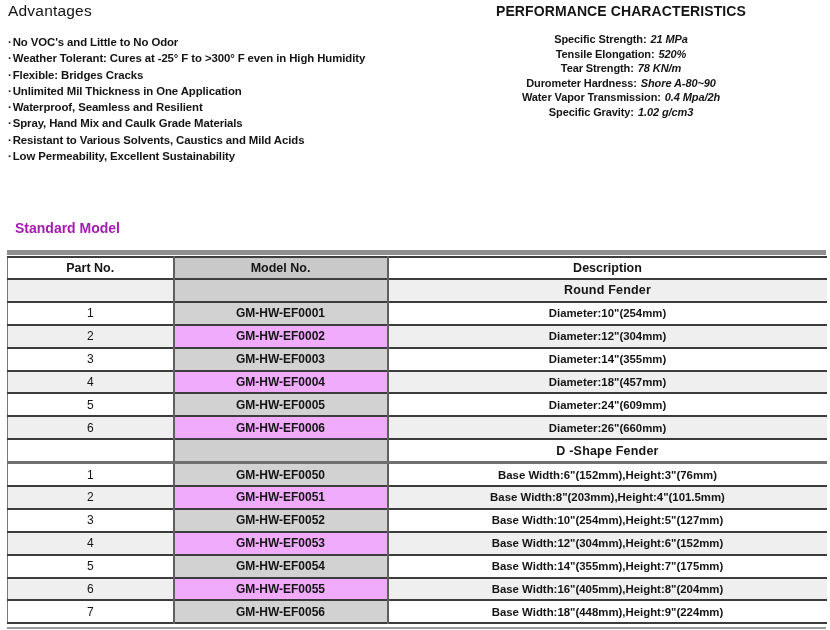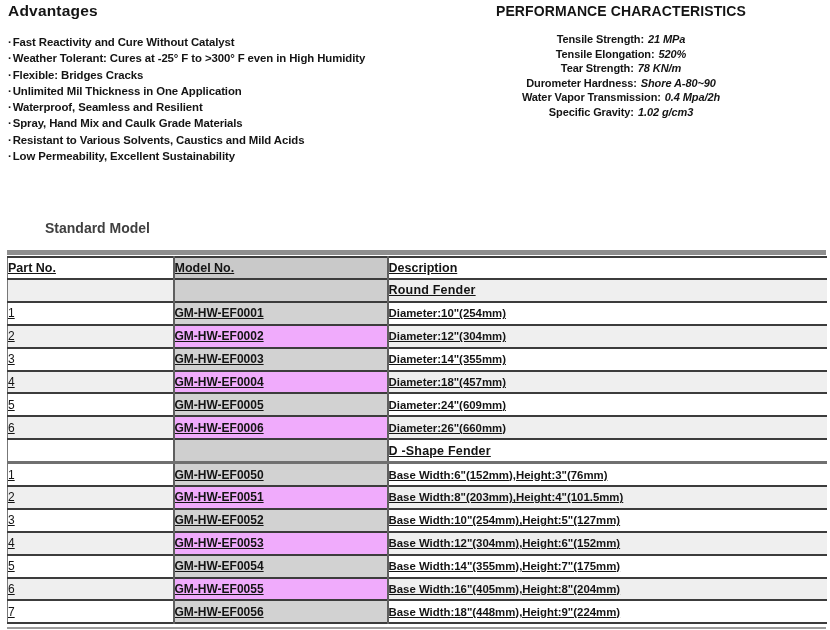--- a/index.html
+++ b/index.html
@@ -5,21 +5,21 @@
   html,body{margin:0;padding:0;}
   body{
     width:830px;height:630px;background:#ffffff;overflow:hidden;position:relative;
     font-family:"Liberation Sans","DejaVu Sans",sans-serif;color:#141414;
     -webkit-font-smoothing:antialiased;
   }
   .page{position:absolute;inset:0;}
 
   
   .advantages{position:absolute;left:8px;top:2px;width:400px;}
-  .advantages h1{margin:0;font-size:15.5px;font-weight:bold;letter-spacing:.2px;}
+  .advantages h1{margin:0;font-size:15.5px;font-weight:normal;letter-spacing:.2px;}
   .adv-list{list-style:none;margin:14px 0 0 0;padding:0;}
   .adv-list li{font-size:11.4px;line-height:16.3px;white-space:nowrap;font-weight:bold;letter-spacing:-0.1px;}
   .adv-list .bullet{margin-right:1px;}
 
   
   .performance{position:absolute;left:420px;top:3px;width:402px;text-align:center;}
   .performance h2{margin:0;font-size:14px;font-weight:bold;letter-spacing:.1px;}
   .spec-list{margin-top:13px;}
   .spec-line{font-size:11px;line-height:14.6px;white-space:nowrap;font-weight:bold;letter-spacing:-0.1px;}
   .spec-line .value{font-style:italic;margin-left:4px;}
@@ -28,21 +28,21 @@
   .standard-model{position:absolute;left:15px;top:220px;margin:0;font-size:14px;font-weight:bold;}
 
   
   .table-wrap{position:absolute;left:7px;top:250px;width:819px;}
   .top-bar{height:5px;background:#8f8f8f;margin-bottom:1px;}
   .bottom-bar{height:2px;background:#9c9c9c;margin-top:3px;}
   table{border-collapse:collapse;width:100%;table-layout:fixed;
         border-top:2px solid #3c3c3c;border-left:1px solid #777;}
   tr{border-top:2px solid #3c3c3c;}
   tr:last-child{border-bottom:2px solid #3c3c3c;}
-  th,td{padding:0;text-align:left;vertical-align:middle;overflow:hidden;white-space:nowrap;text-decoration:underline;}
+  th,td{padding:0;text-align:center;vertical-align:middle;overflow:hidden;white-space:nowrap;}
   th{height:20px;font-size:12.5px;font-weight:bold;background:#ffffff;}
   td{height:20.9px;font-size:11.5px;}
   .c-model{border-left:2px solid #5f5f5f;border-right:2px solid #5f5f5f;}
   th.c-model{background:#c9c9c9;}
   td.c-part{font-size:12px;font-weight:normal;}
   td.c-model{font-weight:bold;font-size:12px;}
   td.c-desc{font-weight:bold;font-size:11.4px;}
   tr.stripe-w td{background:#ffffff;}
   tr.stripe-w td.c-model{background:#d2d2d2;}
   tr.stripe-g td{background:#efefef;}
@@ -52,44 +52,44 @@
   tr.thick-sep{border-bottom:3px solid #707070;}
 </style>
 </head>
 <body>
 
 <div class="page">
 
   <section class="advantages">
     <h1>Advantages</h1>
     <ul class="adv-list" id="adv-list">
-        <li><span class="bullet">·</span><span>Fast Reactivity and Cure Without Catalyst</span></li>
+        <li><span class="bullet">·</span><span>No VOC's and Little to No Odor</span></li>
         <li><span class="bullet">·</span><span>Weather Tolerant: Cures at -25° F to &gt;300° F even in High Humidity</span></li>
         <li><span class="bullet">·</span><span>Flexible: Bridges Cracks</span></li>
         <li><span class="bullet">·</span><span>Unlimited Mil Thickness in One Application</span></li>
         <li><span class="bullet">·</span><span>Waterproof, Seamless and Resilient</span></li>
         <li><span class="bullet">·</span><span>Spray, Hand Mix and Caulk Grade Materials</span></li>
         <li><span class="bullet">·</span><span>Resistant to Various Solvents, Caustics and Mild Acids</span></li>
         <li><span class="bullet">·</span><span>Low Permeability, Excellent Sustainability</span></li>
       </ul>
   </section>
 
   <section class="performance">
     <h2>PERFORMANCE CHARACTERISTICS</h2>
     <div class="spec-list" id="spec-list">
-        <div class="spec-line"><span class="label">Tensile Strength:</span><span class="value">21 MPa</span></div>
+        <div class="spec-line"><span class="label">Specific Strength:</span><span class="value">21 MPa</span></div>
         <div class="spec-line"><span class="label">Tensile Elongation:</span><span class="value">520%</span></div>
         <div class="spec-line"><span class="label">Tear Strength:</span><span class="value">78 KN/m</span></div>
         <div class="spec-line"><span class="label">Durometer Hardness:</span><span class="value">Shore A-80~90</span></div>
         <div class="spec-line"><span class="label">Water Vapor Transmission:</span><span class="value">0.4 Mpa/2h</span></div>
         <div class="spec-line"><span class="label">Specific Gravity:</span><span class="value">1.02 g/cm3</span></div>
       </div>
   </section>
 
-  <h3 class="standard-model" style="color: #404040; margin-left: 30px;">Standard Model</h3>
+  <h3 class="standard-model" style="color: #a21caf;">Standard Model</h3>
 
   <div class="table-wrap">
     <div class="top-bar"></div>
     <table>
       <colgroup>
         <col style="width:166px">
         <col style="width:214px">
         <col style="width:439px">
       </colgroup>
       <thead>

